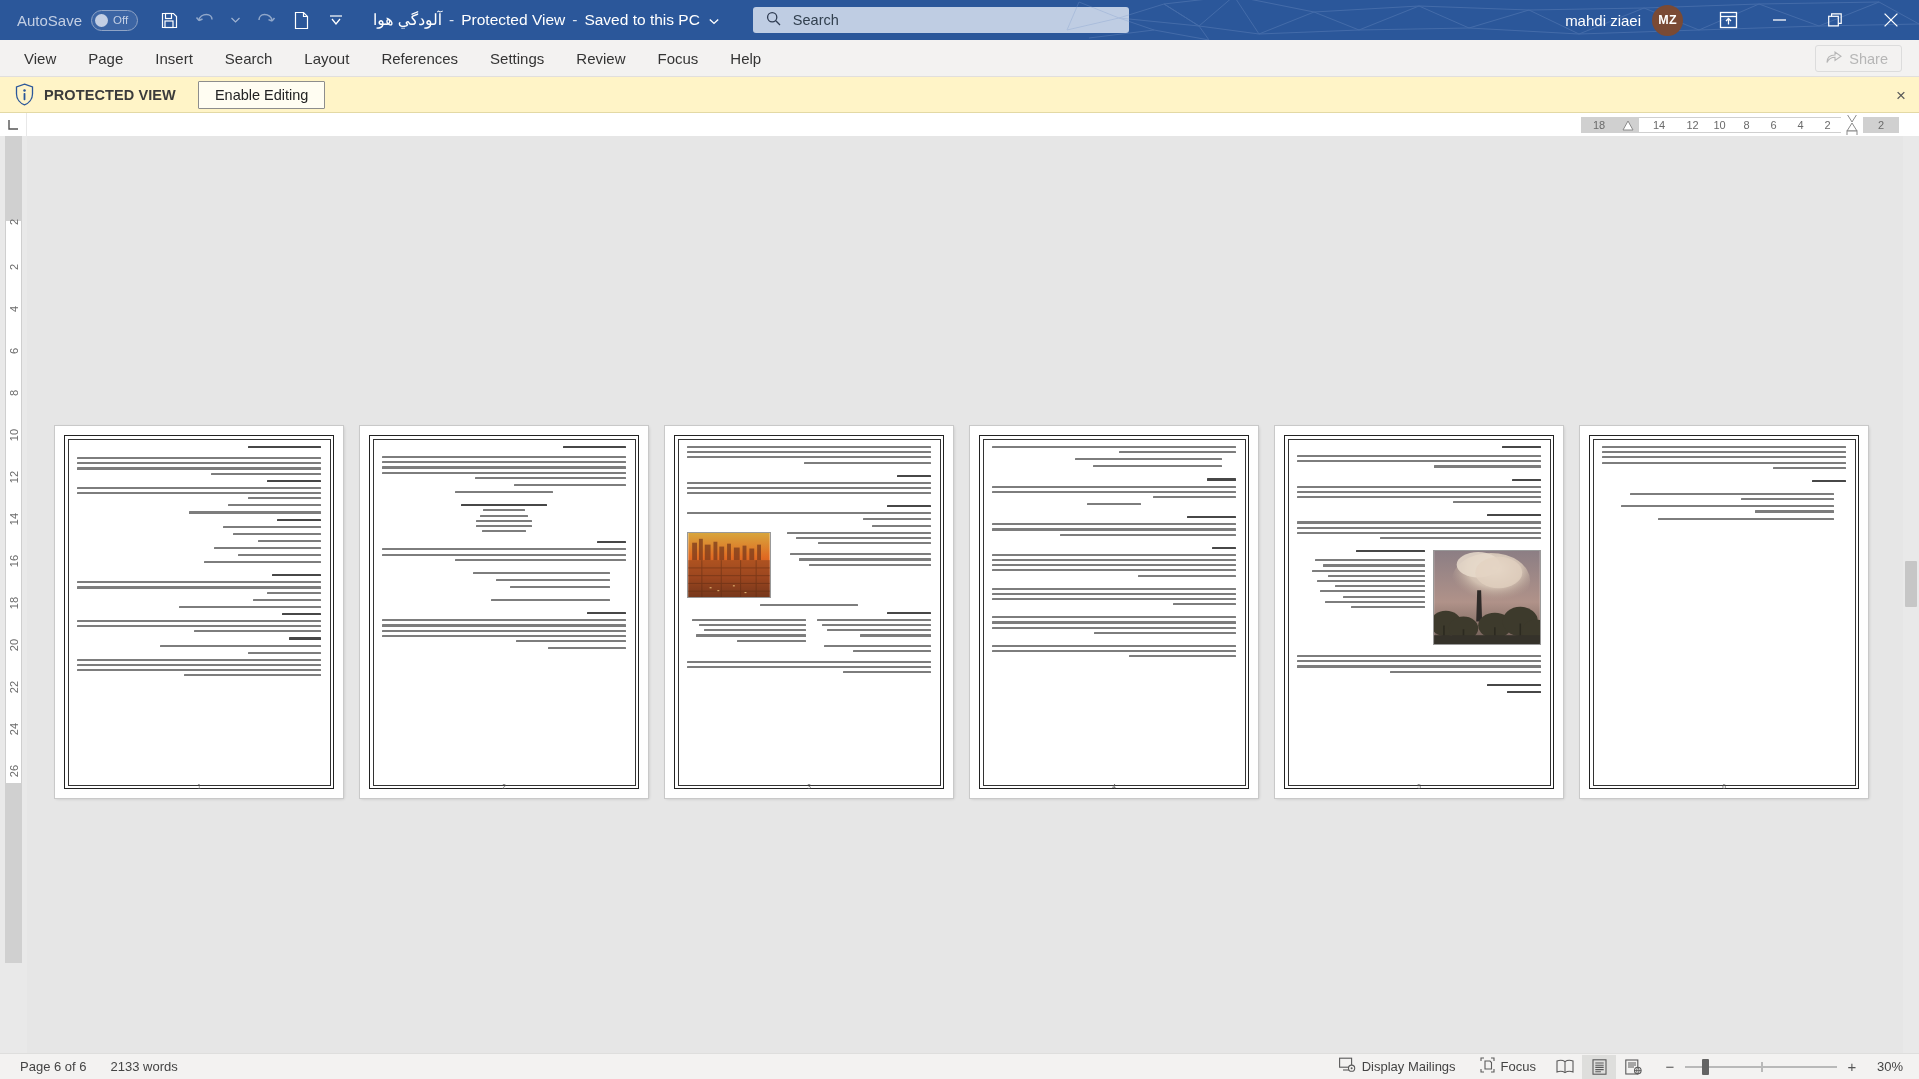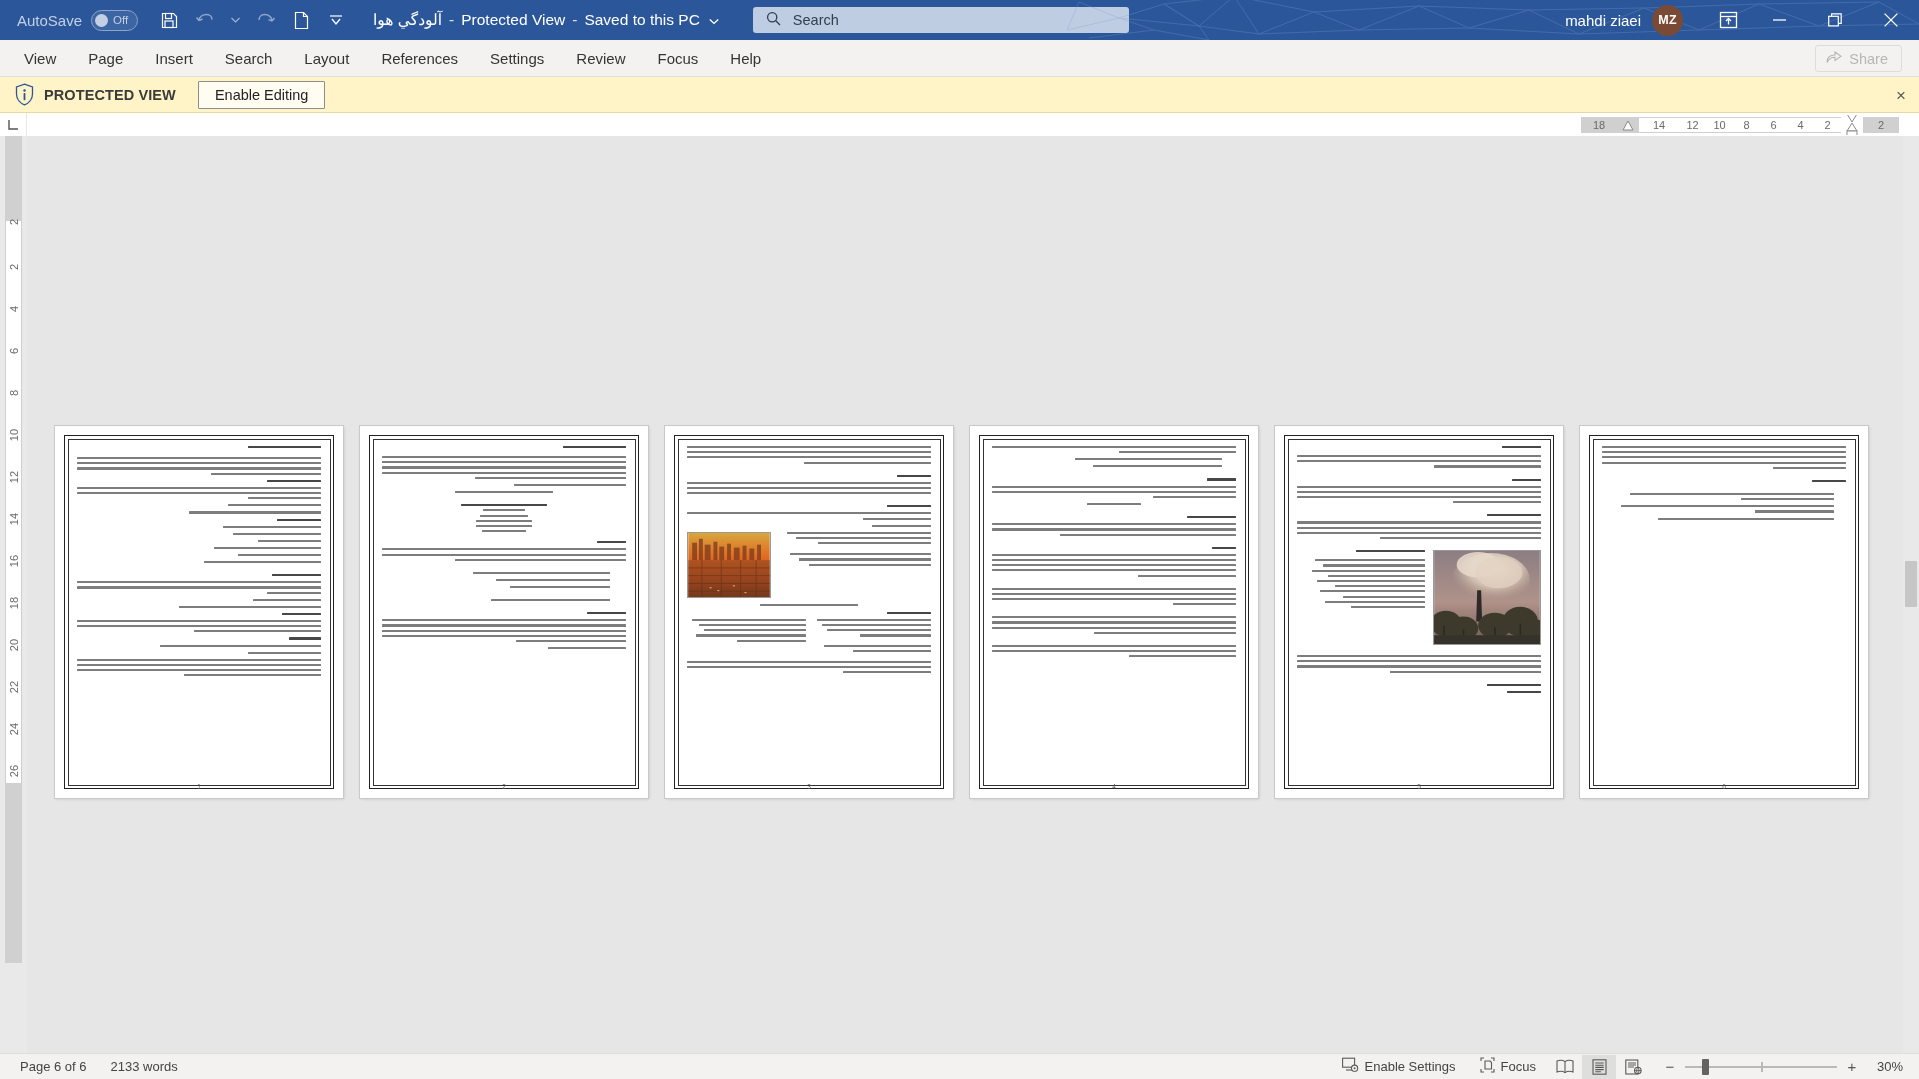--- a/index.html
+++ b/index.html
@@ -934,21 +934,21 @@
     <div class="sb-right">
       <div class="sb-item">
         <span>
           <svg width="17" height="16" viewBox="0 0 17 16">
               <rect x="0.6" y="1.2" width="12" height="9" fill="none" stroke="#5a5a5a" stroke-width="1.1"></rect>
               <path d="M4 13h7" stroke="#5a5a5a" stroke-width="1.1"></path>
               <circle cx="12.6" cy="11.2" r="3.1" fill="#f3f2f1" stroke="#5a5a5a" stroke-width="1.1"></circle>
               <circle cx="12.6" cy="11.2" r="1" fill="#5a5a5a"></circle>
             </svg>
         </span>
-        <span>Enable Settings</span>
+        <span>Display Mailings</span>
       </div>
       <div class="sb-item">
         <span>
           <svg width="15" height="16" viewBox="0 0 15 16">
               <path d="M1 4V1h3 M11 1h3v3 M14 12v3h-3 M4 15H1v-3" fill="none" stroke="#5a5a5a" stroke-width="1.1"></path>
               <path d="M5 4h5l1.5 1.5V12H5z" fill="none" stroke="#5a5a5a" stroke-width="1.1"></path>
             </svg>
         </span>
         <span>Focus</span>
       </div>

